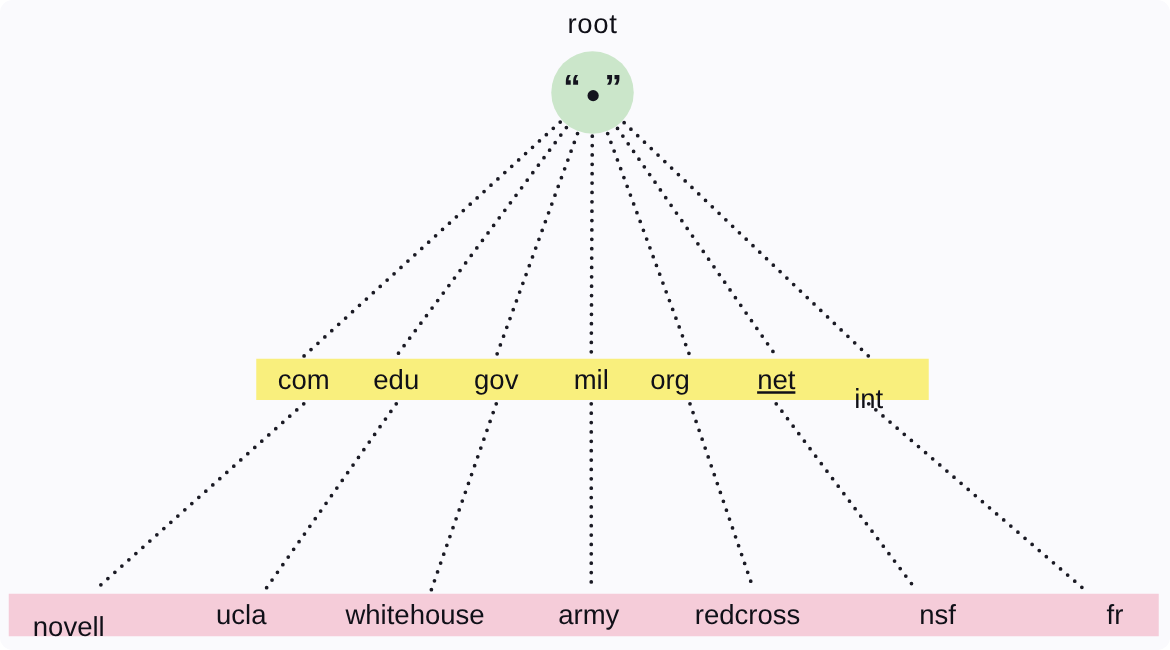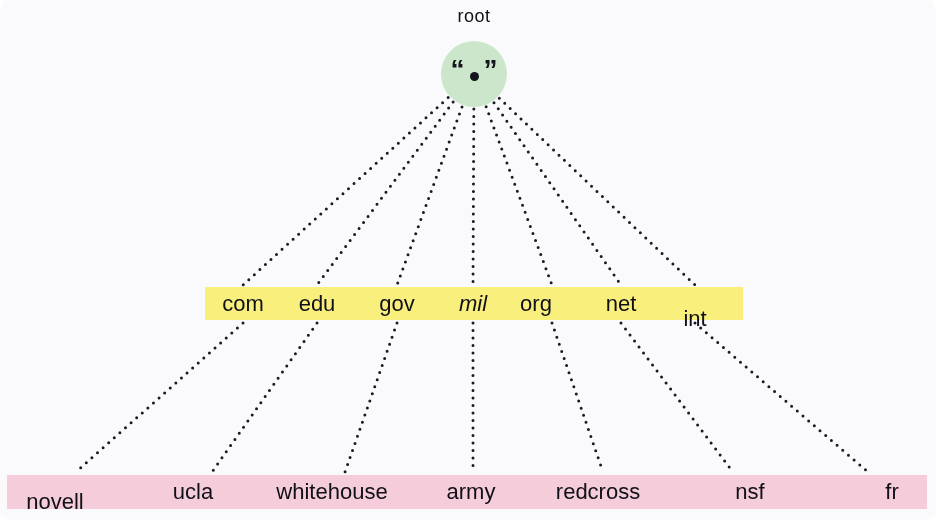--- a/index.html
+++ b/index.html
@@ -13,21 +13,21 @@
     height: 520px;
     background: #fafafd;
     border-radius: 10px;
     overflow: hidden;
     font-family: "Liberation Sans", sans-serif;
     color: #101018;
   }
   .root-label {
     position: absolute;
     transform: translateX(-50%);
-    font-size: 18px;
+    font-size: 22px;
     letter-spacing: 0.5px;
     white-space: nowrap;
   }
   .root-node {
     position: absolute;
     border-radius: 50%;
     display: flex;
     align-items: center;
     justify-content: center;
     gap: 5px;
@@ -94,23 +94,23 @@
     <span class="quote">”</span>
   </div>
 
   <div class="band" id="tld-band" style="left: 205px; top: 287px; width: 538px; height: 33px; background: rgb(249, 239, 125);"></div>
   <div class="band" id="leaf-band" style="left: 7px; top: 475px; width: 920px; height: 34px; background: rgb(245, 204, 217);"></div>
 
   <div id="tld-labels">
       <div class="node-label" style="left: 243px; top: 287px; line-height: 33px;">com</div>
       <div class="node-label" style="left: 317px; top: 287px; line-height: 33px;">edu</div>
       <div class="node-label" style="left: 397px; top: 287px; line-height: 33px;">gov</div>
-      <div class="node-label" style="left: 473px; top: 287px; line-height: 33px; font-style: italic;">mil</div>
+      <div class="node-label" style="left: 473px; top: 287px; line-height: 33px;">mil</div>
       <div class="node-label" style="left: 536px; top: 287px; line-height: 33px;">org</div>
-      <div class="node-label" style="left: 621px; top: 287px; line-height: 33px;">net</div>
+      <div class="node-label" style="left: 621px; top: 287px; line-height: 33px; text-decoration: underline;">net</div>
       <div class="node-label" style="left: 695px; top: 302px; line-height: 33px;">int</div>
     </div>
   <div id="leaf-labels">
       <div class="node-label" style="left: 55px; top: 485px; line-height: 34px;">novell</div>
       <div class="node-label" style="left: 193px; top: 475px; line-height: 34px;">ucla</div>
       <div class="node-label" style="left: 332px; top: 475px; line-height: 34px;">whitehouse</div>
       <div class="node-label" style="left: 471px; top: 475px; line-height: 34px;">army</div>
       <div class="node-label" style="left: 598px; top: 475px; line-height: 34px;">redcross</div>
       <div class="node-label" style="left: 750px; top: 475px; line-height: 34px;">nsf</div>
       <div class="node-label" style="left: 892px; top: 475px; line-height: 34px;">fr</div>

